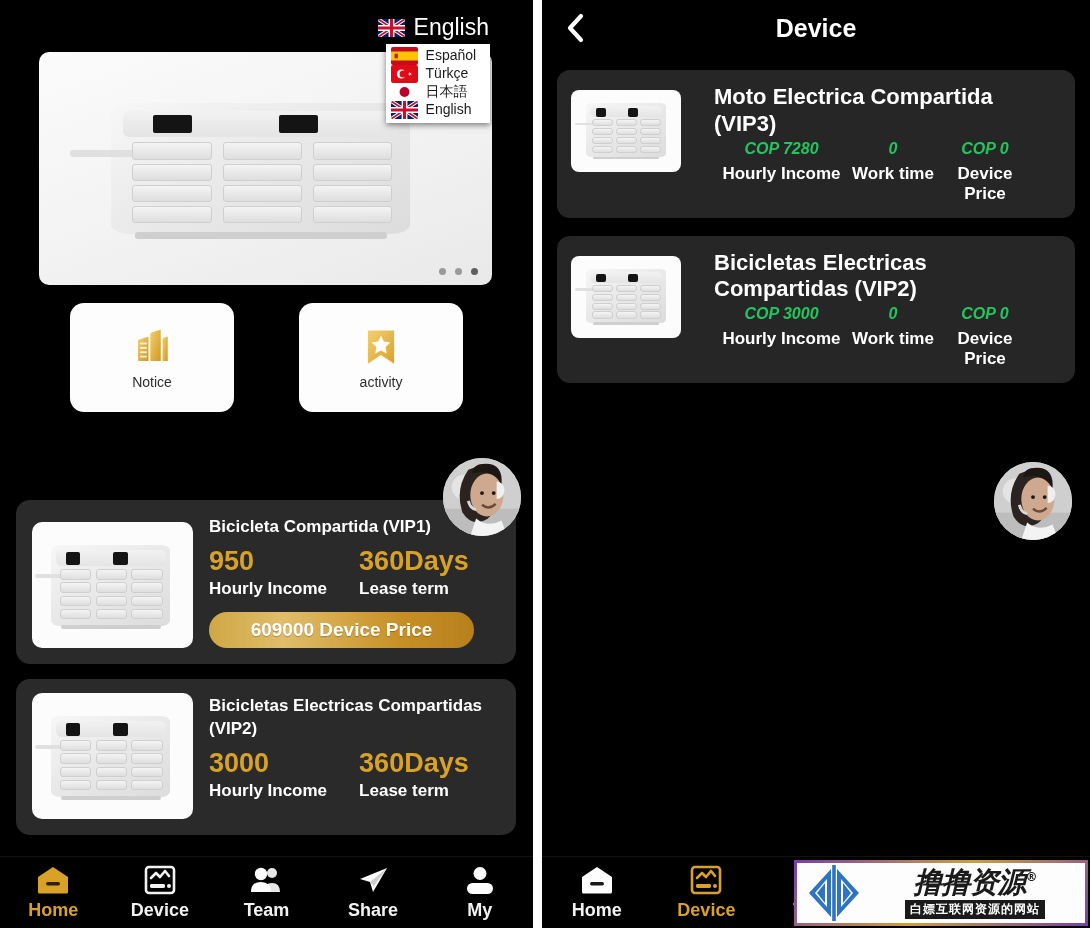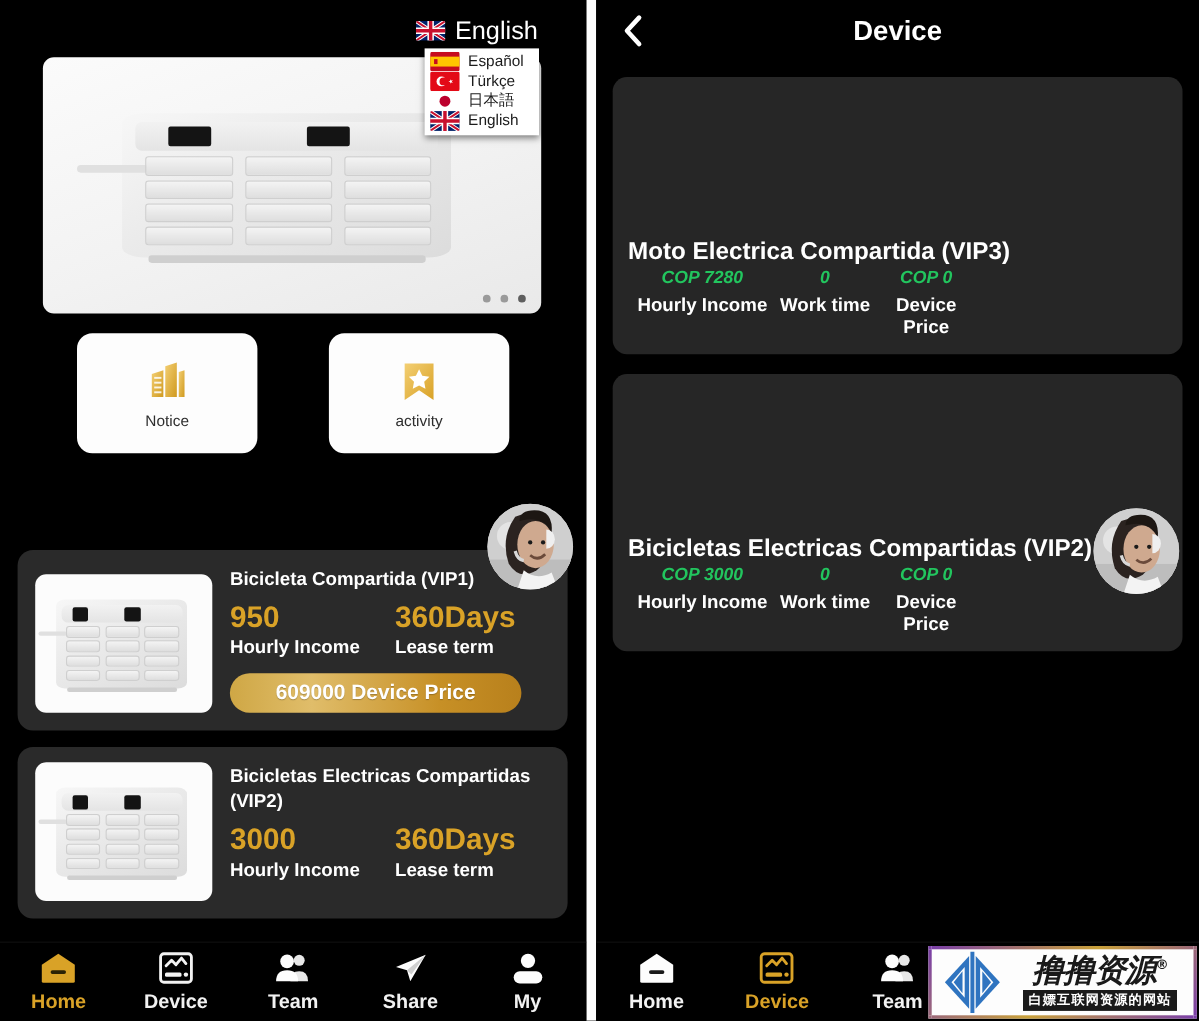--- a/index.html
+++ b/index.html
@@ -194,41 +194,41 @@
     align-items: center; justify-content: center;
     background: none; border: none; cursor: pointer;
   }
 
   
   .rlist { padding: 14px 15px 0 15px; }
   .rcard {
     background: #262626; border-radius: 13px;
     padding: 14px 14px 14px 14px;
     margin-bottom: 18px;
-    display: flex; gap: 15px; align-items: flex-start; flex-direction: column;
+    display: flex; gap: 33px; align-items: flex-start;
   }
   .rthumb {
     flex: 0 0 110px; height: 82px; background: #fcfcfc;
     border-radius: 8px; position: relative; overflow: hidden;
     margin-top: 6px;
   }
   .rinfo { flex: 1 1 auto; }
   .rname { color: #ffffff; font-size: 22px; font-weight: bold; line-height: 1.22; }
   .rrow { display: flex; margin-top: 2px; }
   .rcol { text-align: center; }
   .rcol.c0 { flex: 0 0 135px; }
   .rcol.c1 { flex: 0 0 88px; }
   .rcol.c2 { flex: 0 0 96px; }
   .rcol .v { color: #22c55e; font-size: 16px; font-weight: bold; font-style: italic; }
   .rcol .k { color: #ffffff; font-size: 17px; font-weight: bold; margin-top: 4px; }
 
   
   .watermark {
     position: absolute; right: 2px; bottom: 2px;
-    width: 244px; height: 66px;
+    width: 294px; height: 66px;
     border: 3px solid; border-image: linear-gradient(135deg,#7a3fa8,#c9a13a,#7a3fa8) 1;
     background: #fdfdfd; z-index: 60;
     display: flex; align-items: center; padding: 0 6px; gap: 6px;
     overflow: hidden;
   }
   .wm-mark { flex: 0 0 62px; height: 56px; position: relative; }
   .wm-text { flex: 1 1 auto; display: flex; flex-direction: column;
              align-items: center; justify-content: center; }
   .wm-cn {
     font-family: "DejaVu Sans", sans-serif;

